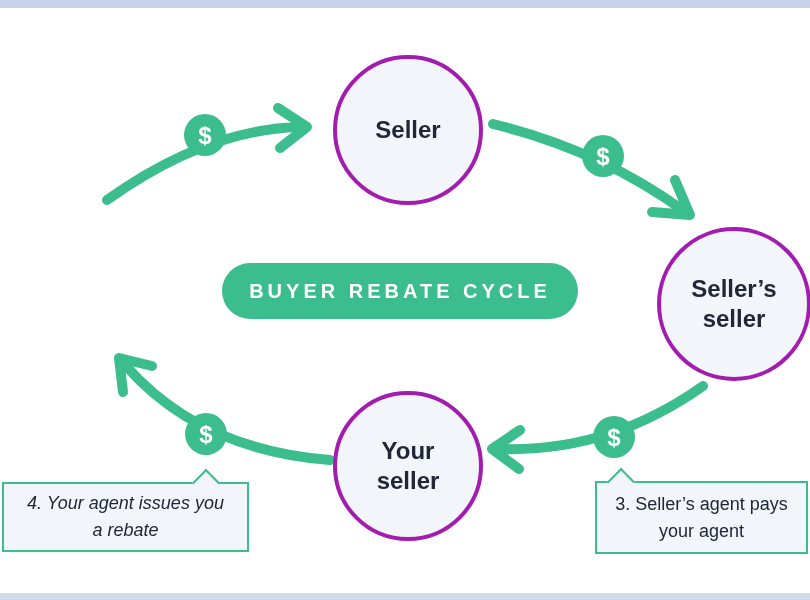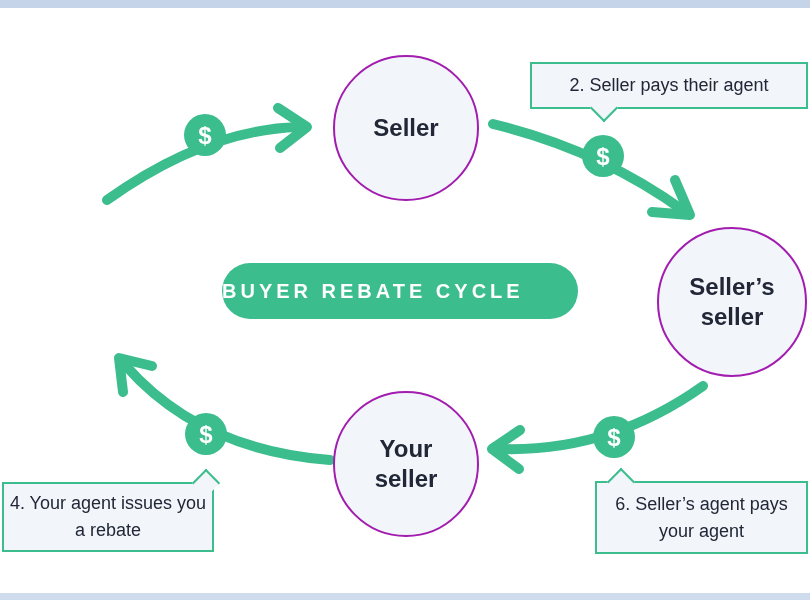--- a/index.html
+++ b/index.html
@@ -19,35 +19,35 @@
   svg.arrows{position:absolute;left:0;top:0;width:810px;height:600px;}
   .arrow-path{fill:none;stroke:#3bbd8d;stroke-width:10;stroke-linecap:round;}
   .arrow-head{fill:none;stroke:#3bbd8d;stroke-width:10;stroke-linecap:round;stroke-linejoin:round;}
   .coin{fill:#3bbd8d;}
   .coin-glyph{fill:#ffffff;font-family:"Liberation Sans","DejaVu Sans",sans-serif;
     font-size:24px;font-weight:bold;text-anchor:middle;}
 
   
   .node{
     position:absolute;border-radius:50%;
-    background:#f2f5fa;border:2px solid #a21caf;
+    background:#f2f5fa;border:4px solid #a21caf;
     display:flex;align-items:center;justify-content:center;text-align:center;
     color:#212737;font-weight:bold;font-size:24px;line-height:30px;
   }
   .node.seller{left:333px;top:55px;width:142px;height:142px;}
   .node.sellers-agent{left:657px;top:227px;width:146px;height:146px;}
   .node.your-agent{left:333px;top:391px;width:142px;height:142px;}
   .node.you{left:6px;top:212px;width:140px;height:140px;}
   .node .node-label{max-width:110px;}
 
   
   .pill{
     position:absolute;left:222px;top:263px;width:356px;height:56px;
     background:#3bbd8d;border-radius:28px;
-    display:flex;align-items:center;justify-content:flex-start;
+    display:flex;align-items:center;justify-content:center;
     color:#ffffff;font-weight:bold;font-size:20px;letter-spacing:4px;
   }
 
   
   .callout{
     position:absolute;background:#f2f6fa;border:2px solid #3bbd8d;
     display:flex;align-items:center;justify-content:center;text-align:center;
     color:#212737;font-size:18px;line-height:27px;box-sizing:border-box;
   }
   .callout .tail{
@@ -57,21 +57,21 @@
   .callout .tail.down{bottom:-11px;border-right:2px solid #3bbd8d;border-bottom:2px solid #3bbd8d;}
   .callout .tail.up{top:-11px;border-left:2px solid #3bbd8d;border-top:2px solid #3bbd8d;}
 
   .callout.step1{left:2px;top:45px;width:246px;height:47px;}
   .callout.step1 .tail{left:188px;}
   .callout.step2{left:530px;top:62px;width:278px;height:47px;}
   .callout.step2 .tail{left:62px;}
   .callout.step3{left:595px;top:481px;width:213px;height:73px;}
   .callout.step3 .tail{left:14px;}
   .callout.step3 .callout-label{max-width:176px;}
-  .callout.step4{left:2px;top:482px;width:212px;height:70px;}
+  .callout.step4{left:2px;top:482px;width:247px;height:70px;font-style:italic;}
   .callout.step4 .tail{left:192px;}
   .callout.step4 .callout-label{max-width:200px;}
 </style>
 </head>
 <body>
 
 <div class="stage">
 
   <div class="edge-bar top"></div>
 
@@ -114,26 +114,22 @@
     <span class="node-label">Seller’s seller</span>
   </div>
   <div class="node your-agent">
     <span class="node-label">Your seller</span>
   </div>
 
   <div class="pill">
     <span>BUYER REBATE CYCLE</span>
   </div>
 
-  <div class="callout step2">
-    <span class="callout-label">2. Seller pays their agent</span>
-    <span class="tail down"></span>
-  </div>
   <div class="callout step3">
-    <span class="callout-label">6. Seller’s agent pays your agent</span>
+    <span class="callout-label">3. Seller’s agent pays your agent</span>
     <span class="tail up"></span>
   </div>
   <div class="callout step4">
     <span class="callout-label">4. Your agent issues you a rebate</span>
     <span class="tail up"></span>
   </div>
 
   <div class="edge-bar bottom"></div>
 </div>
 

